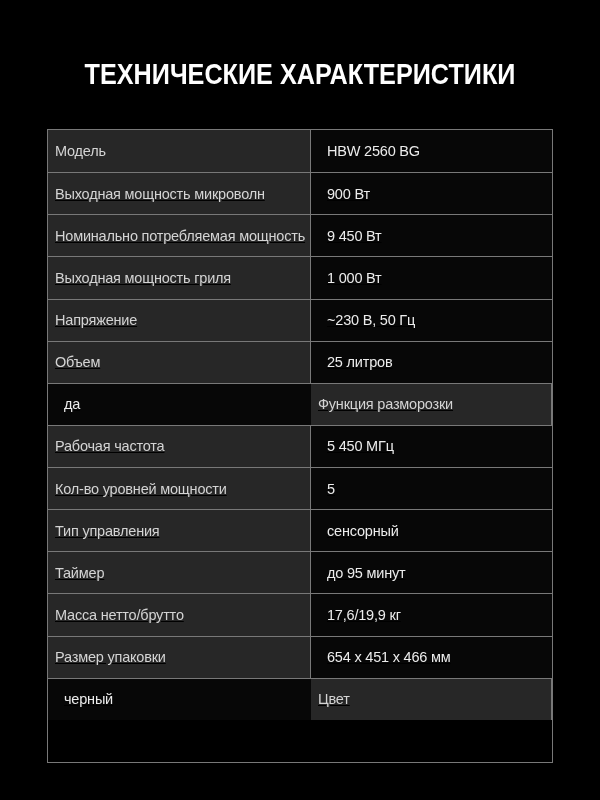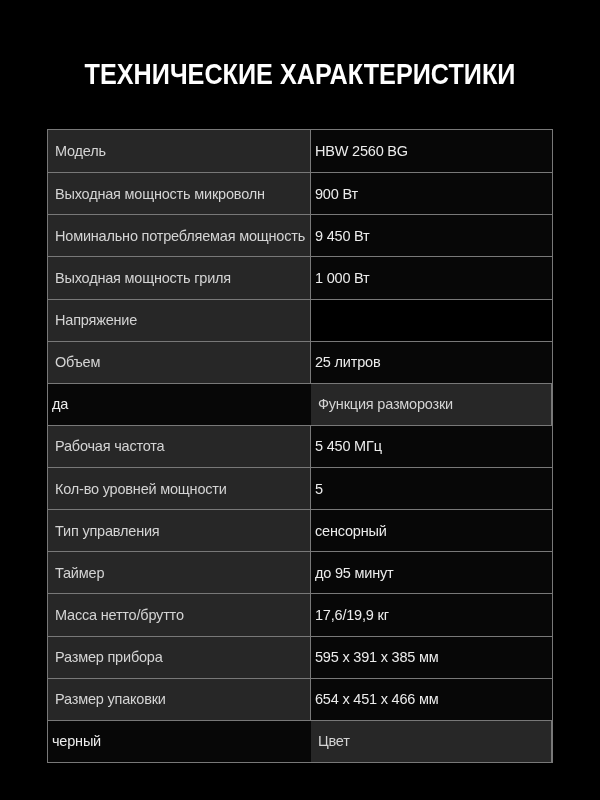--- a/index.html
+++ b/index.html
@@ -42,39 +42,39 @@
     width: 506px; height: 634px;
     border: 1px solid var(--border);
     display: grid;
     grid-template-rows: repeat(15, 1fr);
   }
   .row {
     display: grid;
     grid-template-columns: 263px 1fr;
     min-height: 0;
   }
-  .row + .row { border-top: 1px solid var(--border); }
+  .row + .row { border-top: 1px solid var(--border); text-decoration: underline; }
   .cell {
     display: flex;
     align-items: center;
     font-size: 14.5px;
     letter-spacing: -0.2px;
     white-space: nowrap;
     overflow: hidden;
   }
   .cell.label {
     background: var(--label-cell-bg);
     color: var(--label-text);
     border-right: 1px solid var(--border);
     padding-left: 7px;
   }
   .cell.value {
     background: var(--value-cell-bg);
     color: var(--value-text);
-    padding-left: 4px;
+    padding-left: 16px;
   }
 </style>
 </head>
 <body>
 
 <div class="page">
   <div class="title">ТЕХНИЧЕСКИЕ ХАРАКТЕРИСТИКИ</div>
 
   <div class="spec-table">
       <div class="row">
@@ -88,20 +88,21 @@
       <div class="row">
         <div class="cell label">Номинально потребляемая мощность</div>
         <div class="cell value">9 450 Вт</div>
       </div>
       <div class="row">
         <div class="cell label">Выходная мощность гриля</div>
         <div class="cell value">1 000 Вт</div>
       </div>
       <div class="row">
         <div class="cell label">Напряжение</div>
+        <div class="cell value">~230 В, 50 Гц</div>
       </div>
       <div class="row">
         <div class="cell label">Объем</div>
         <div class="cell value">25 литров</div>
       </div>
       <div class="row">
         <div class="cell value">да</div>
         <div class="cell label">Функция разморозки</div>
       </div>
       <div class="row">
@@ -118,24 +119,20 @@
       </div>
       <div class="row">
         <div class="cell label">Таймер</div>
         <div class="cell value">до 95 минут</div>
       </div>
       <div class="row">
         <div class="cell label">Масса нетто/брутто</div>
         <div class="cell value">17,6/19,9 кг</div>
       </div>
       <div class="row">
-        <div class="cell label">Размер прибора</div>
-        <div class="cell value">595 x 391 x 385 мм</div>
-      </div>
-      <div class="row">
         <div class="cell label">Размер упаковки</div>
         <div class="cell value">654 x 451 x 466 мм</div>
       </div>
       <div class="row">
         <div class="cell value">черный</div>
         <div class="cell label">Цвет</div>
       </div>
     </div>
 </div>
 

